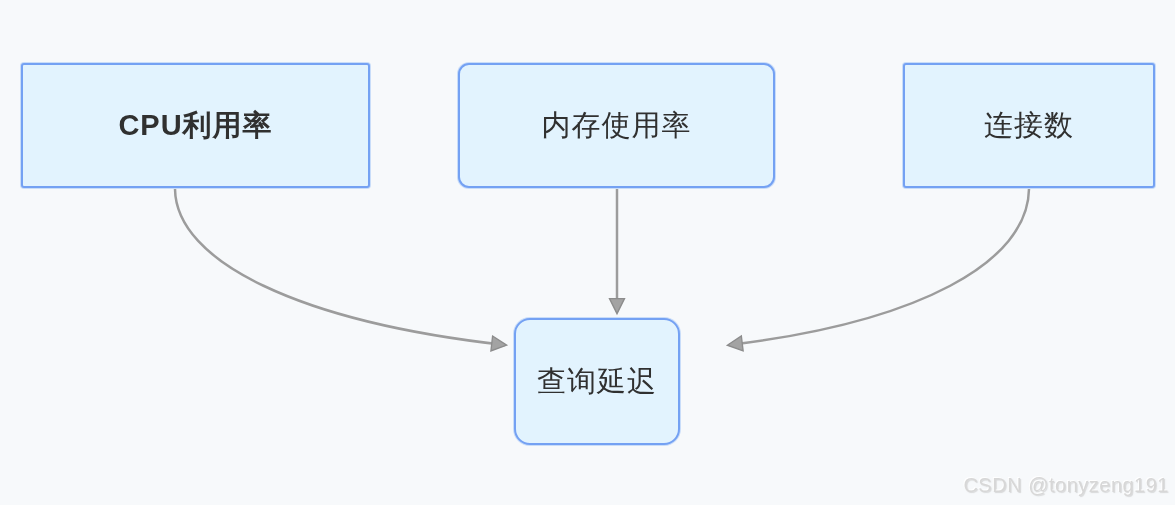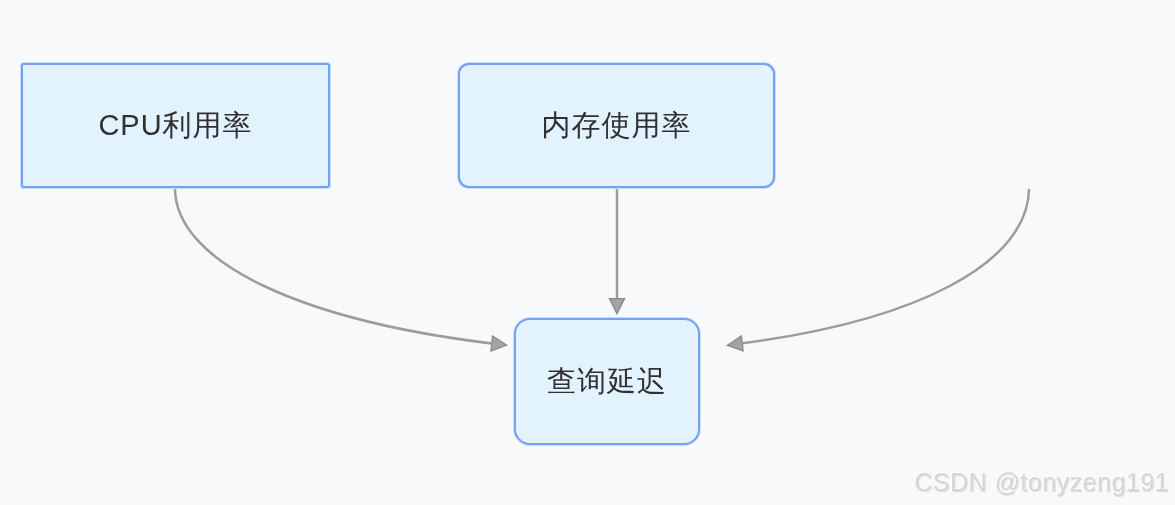--- a/index.html
+++ b/index.html
@@ -30,32 +30,32 @@
     border: 2px solid #74a1f3;
     box-shadow: 0 0 0 1px #c9ddf9;
     display: flex;
     align-items: center;
     justify-content: center;
     color: #303030;
     font-size: 29px;
     letter-spacing: 1px;
     border-radius: 3px;
   }
-  .node-cpu         { left: 21px;  top: 63px;  width: 309px; height: 125px; }
+  .node-cpu         { left: 21px;  top: 63px;  width: 349px; height: 125px; font-weight: bold; }
   .node-memory      { left: 458px; top: 63px;  width: 317px; height: 125px; border-radius: 11px; }
   .node-connections { left: 903px; top: 63px;  width: 252px; height: 125px; }
-  .node-latency     { left: 514px; top: 318px; width: 186px; height: 127px; border-radius: 16px; }
+  .node-latency     { left: 514px; top: 318px; width: 166px; height: 127px; border-radius: 16px; }
   .node-label {
     white-space: nowrap;
   }
   .watermark {
     position: absolute;
     right: 6px;
     bottom: 8px;
-    font-size: 25px;
+    font-size: 20px;
     color: #d7d7d7;
     letter-spacing: 0.5px;
     text-shadow: -1px -1px 0 rgba(255,255,255,0.9), 1px 1px 1px rgba(190,190,190,0.55);
     user-select: none;
   }
 </style>
 </head>
 <body>
 
 <div class="canvas">
@@ -72,20 +72,23 @@
   </svg>
 
   <div class="node node-cpu">
     <span class="node-label">CPU利用率</span>
   </div>
 
   <div class="node node-memory">
     <span class="node-label">内存使用率</span>
   </div>
 
+  <div class="node node-connections">
+    <span class="node-label">连接数</span>
+  </div>
 
   <div class="node node-latency">
     <span class="node-label">查询延迟</span>
   </div>
 
   <div class="watermark">CSDN @tonyzeng191</div>
 
 </div>
 
 </body></html>

